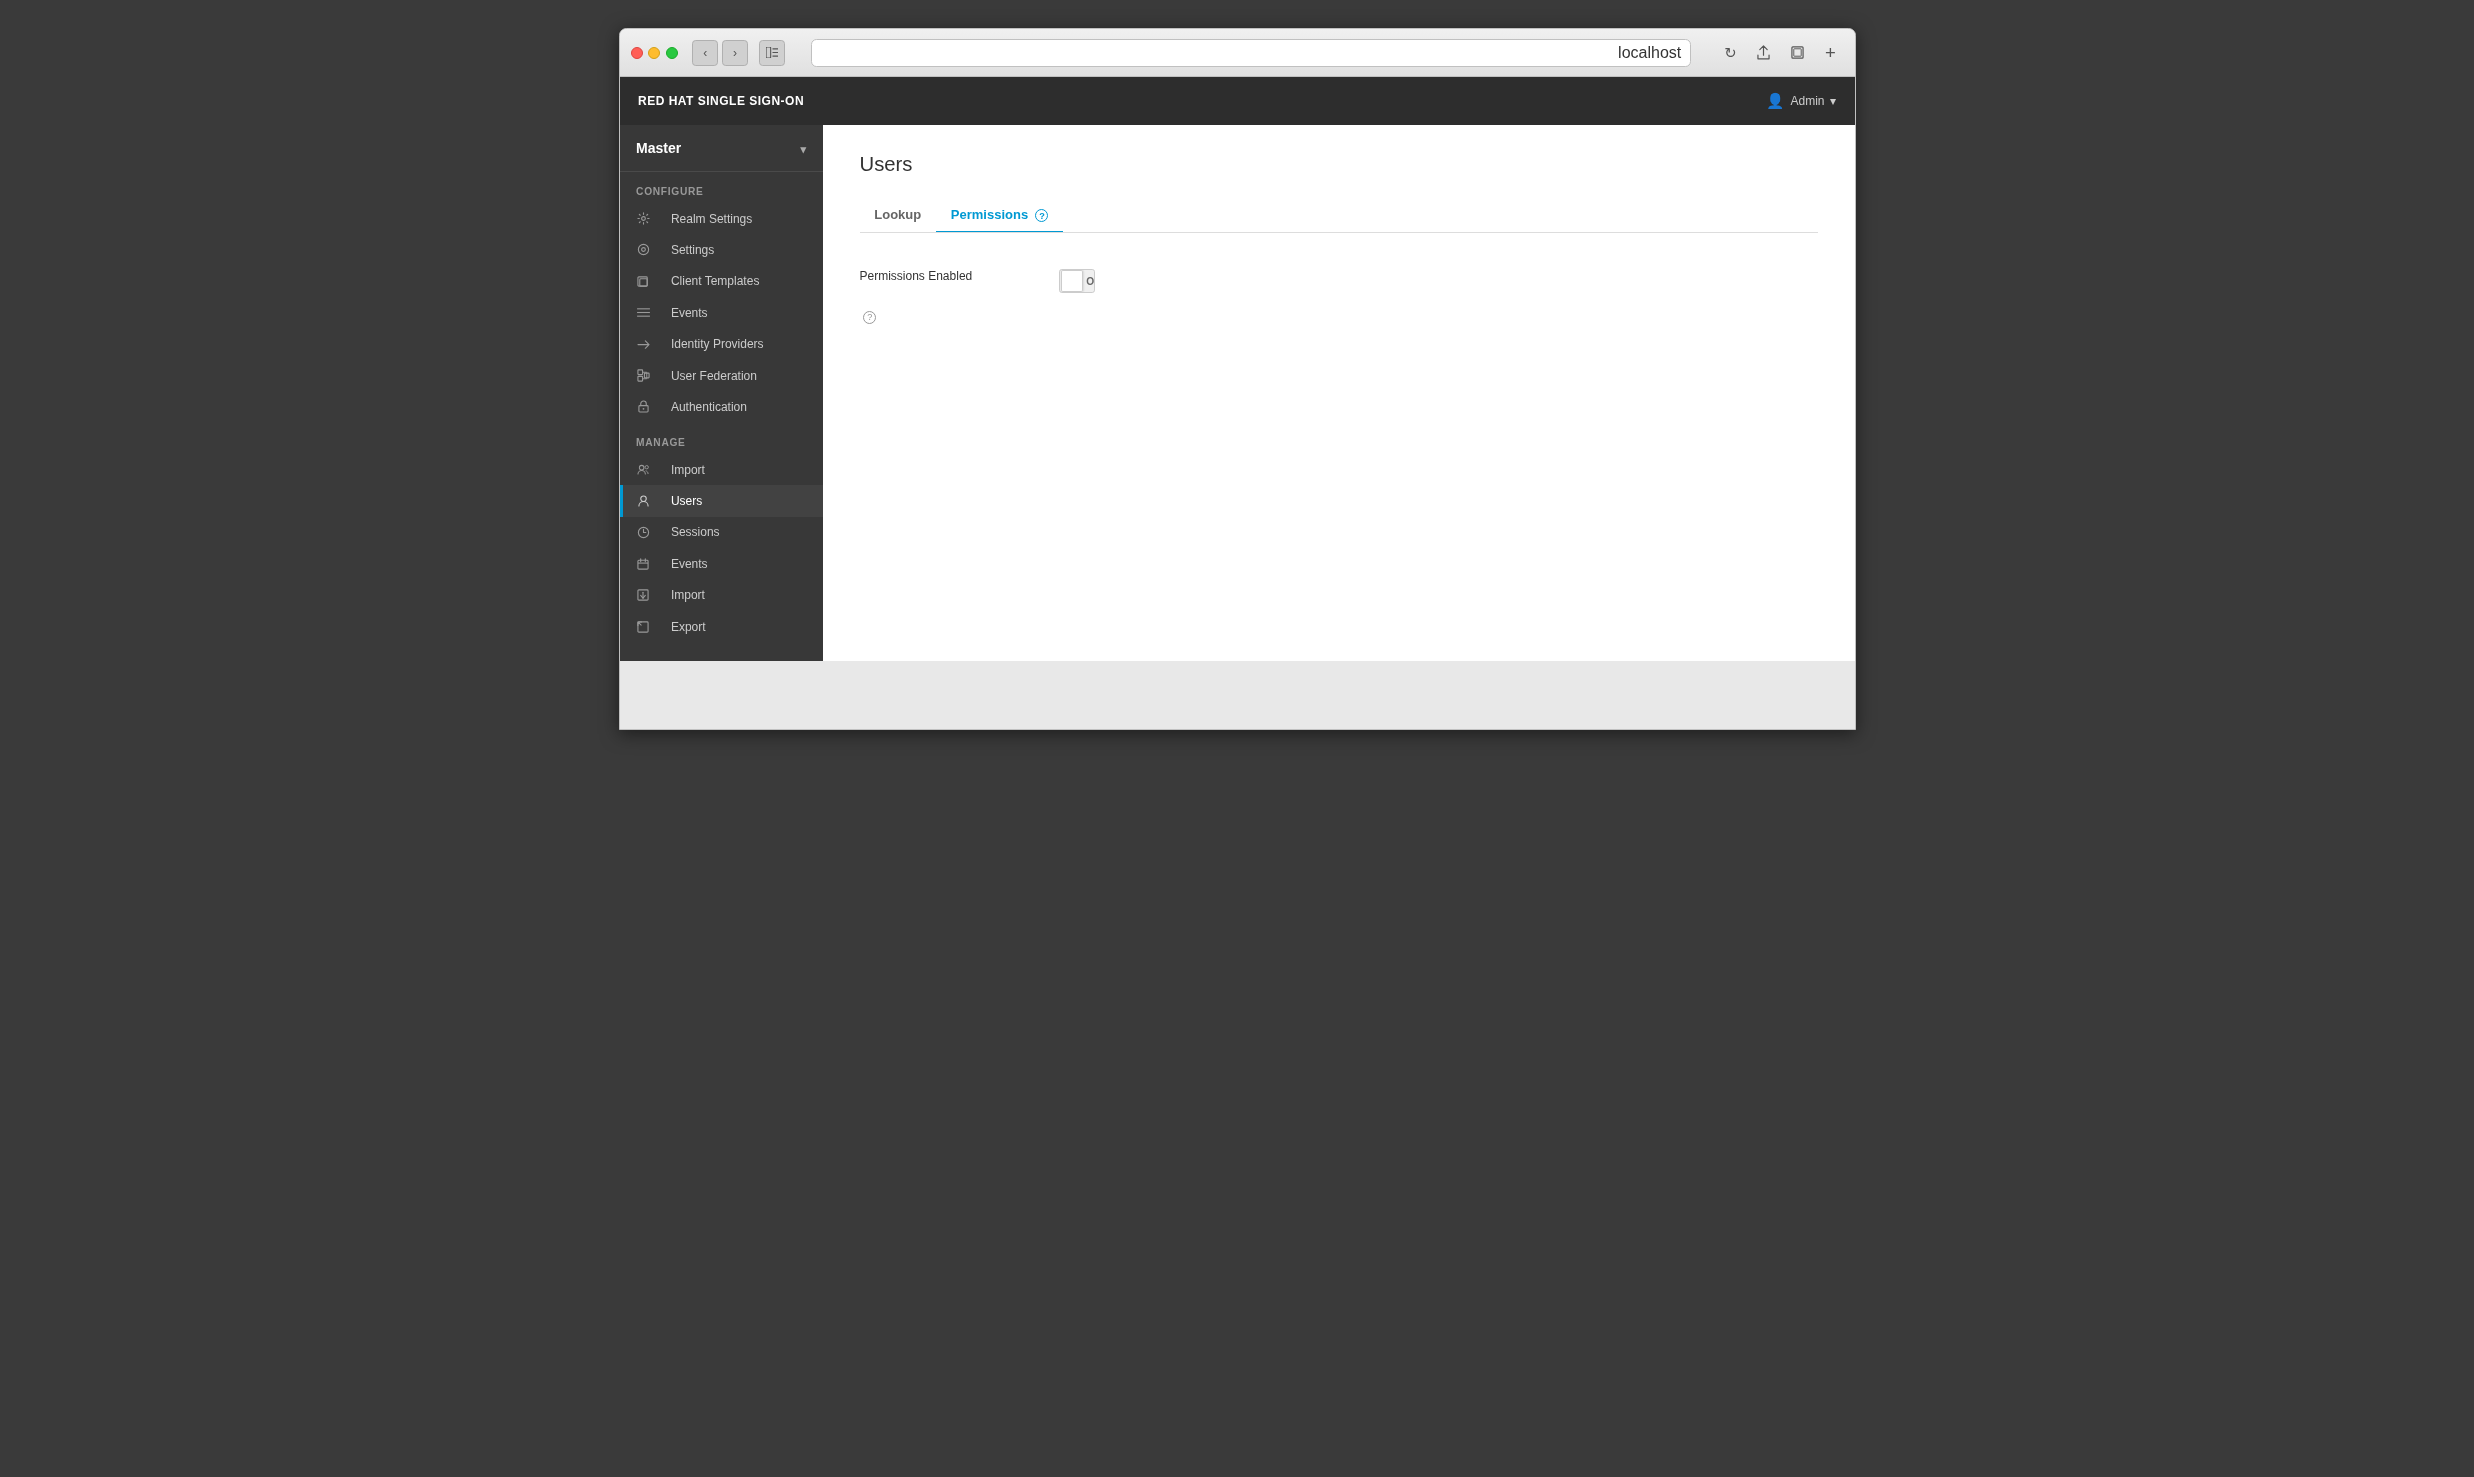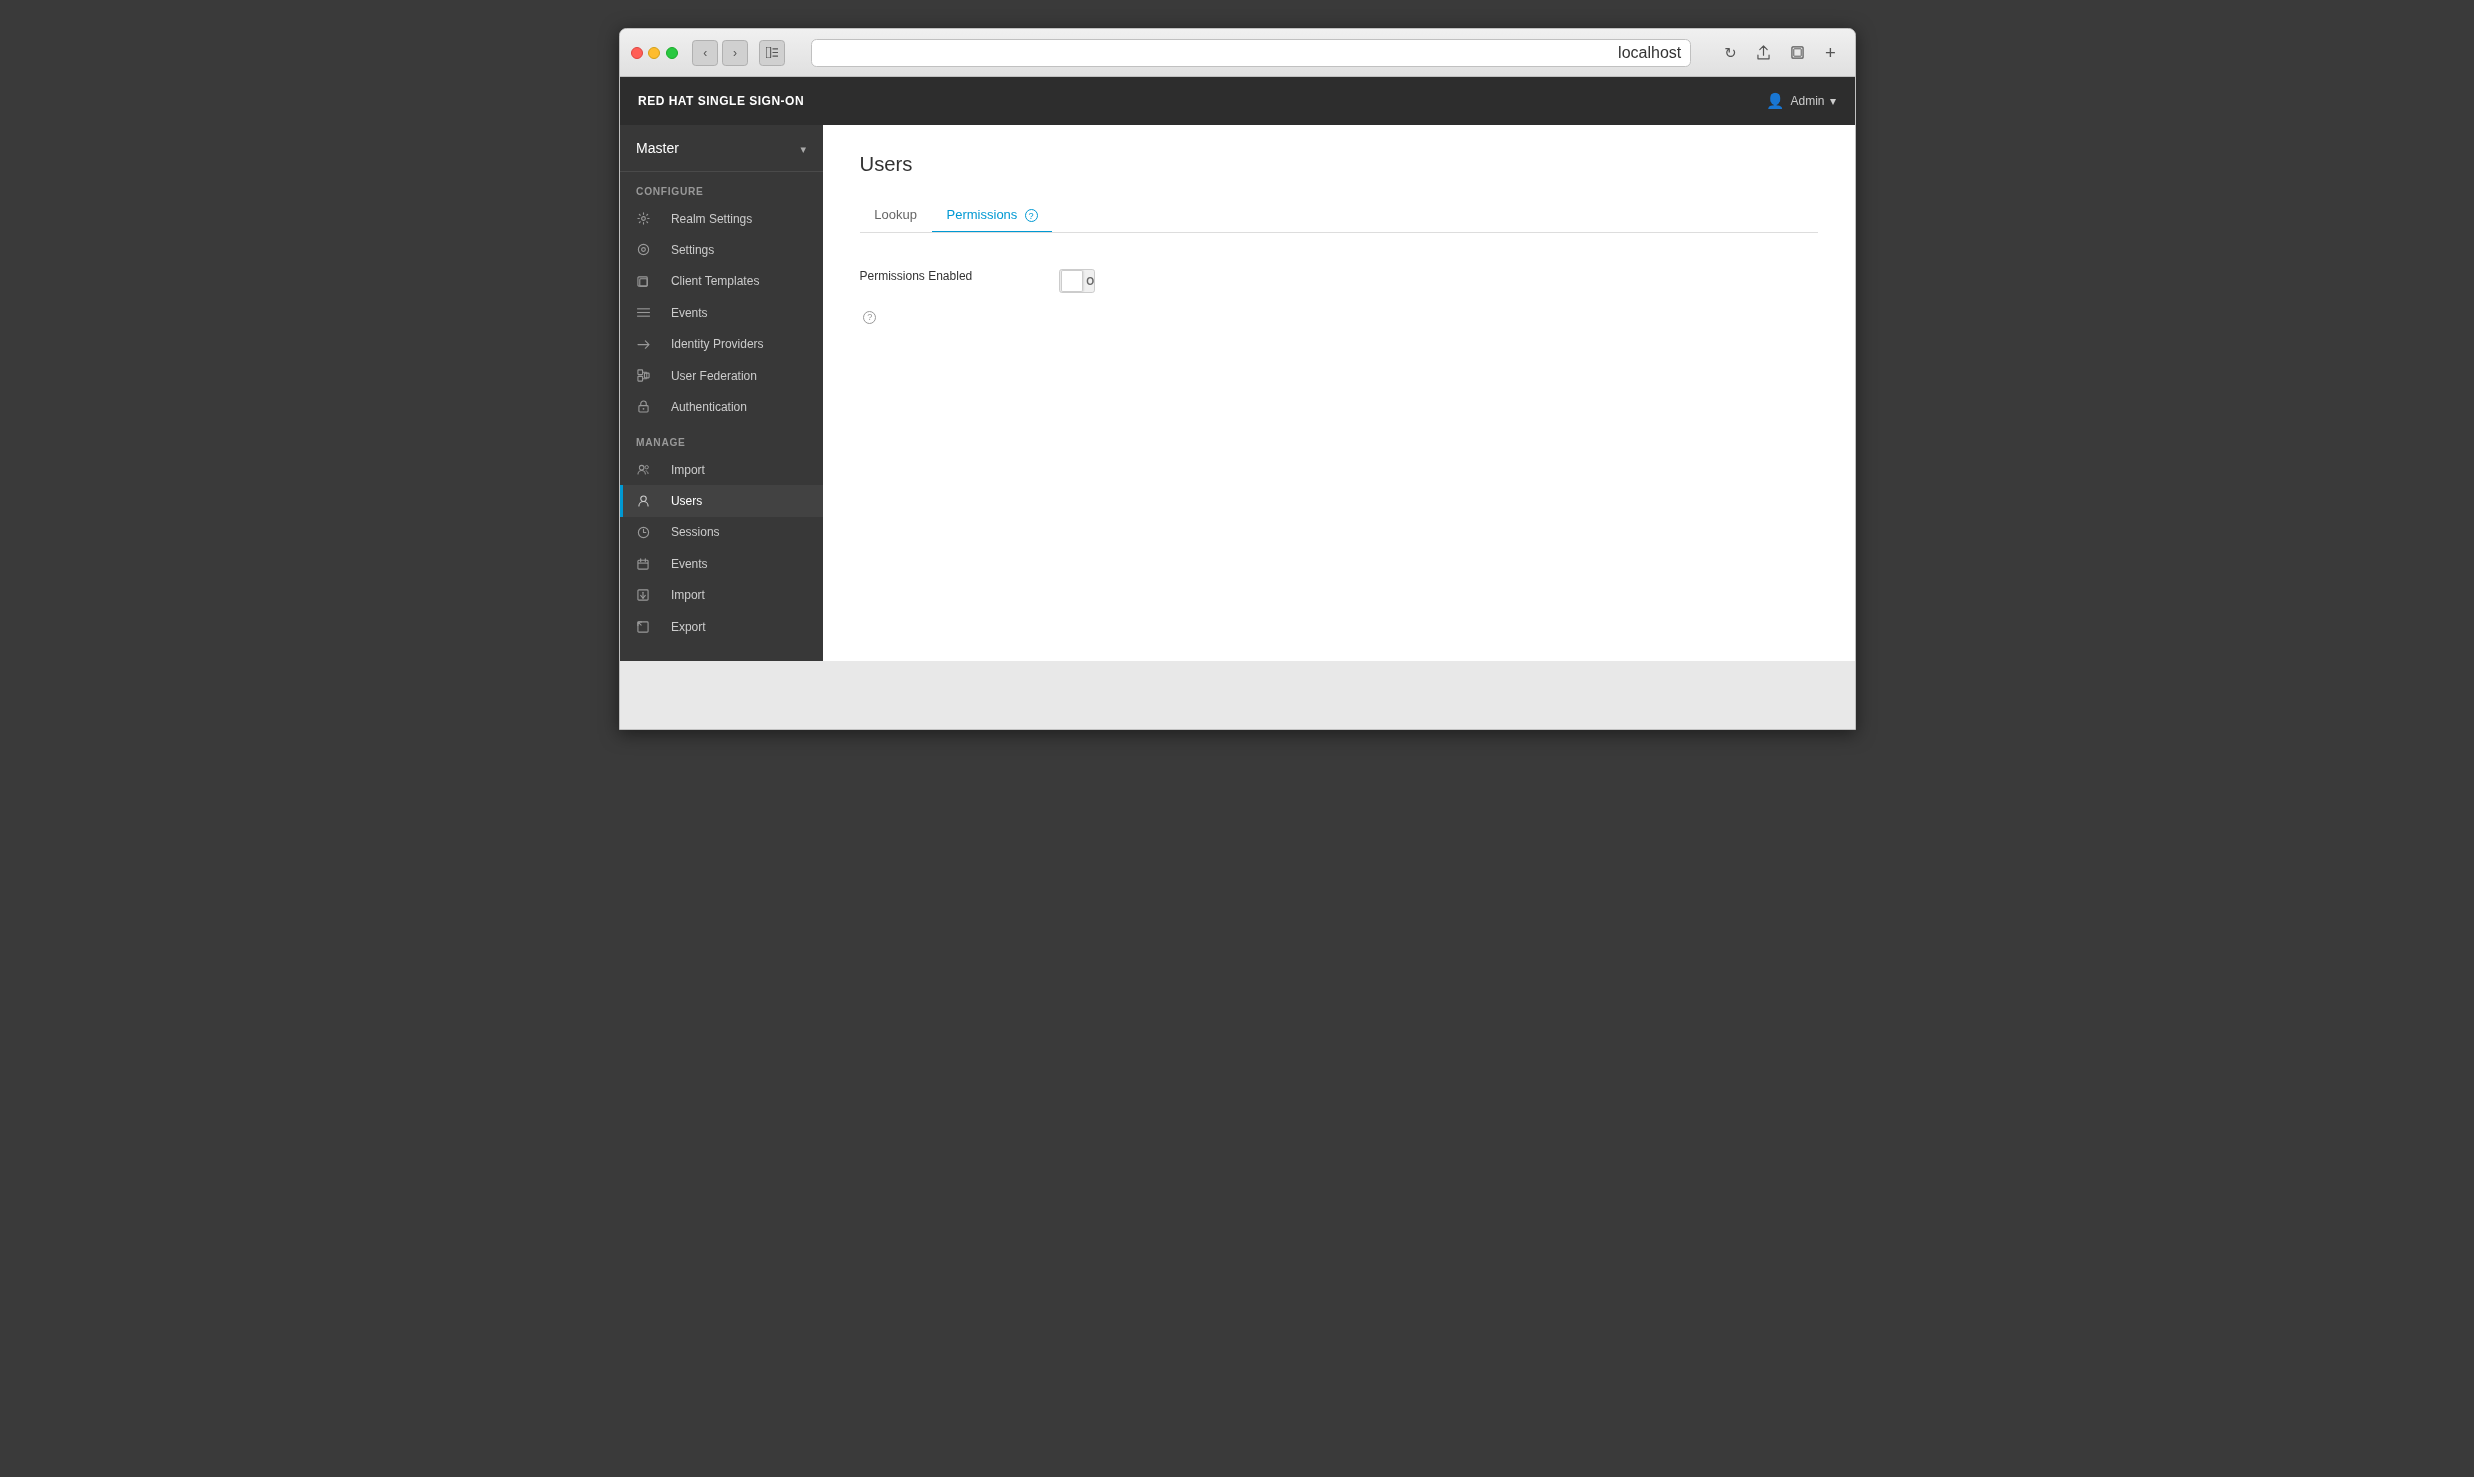--- a/index.html
+++ b/index.html
@@ -176,21 +176,21 @@
       padding-bottom: 18.5px;
     }
 
     .realm-selector {
       display: flex;
       align-items: flex-end;
       justify-content: space-between;
       padding: 14.8px 16.6px;
       color: white;
       font-size: 14px;
-      font-weight: 400;
+      font-weight: 700;
       cursor: pointer;
       border-bottom: 0.9px solid #4a4a4a;
     }
 
     .realm-selector .chevron {
       font-size: 11px;
       color: #aaa;
     }
 
     .sidebar-section-label {
@@ -266,20 +266,21 @@
       margin-bottom: 22px;
     }
 
     .tab {
       padding: 9.2px 14.8px;
       font-size: 13px;
       cursor: pointer;
       color: #666;
       border-bottom: 1.8px solid transparent;
       margin-bottom: -0.9px;
+      font-weight: bold;
     }
 
     .tab.active {
       color: #0099d3;
       border-bottom: 1.8px solid #0099d3;
     }
 
     .tab-help {
       display: inline-flex;
       align-items: center;

